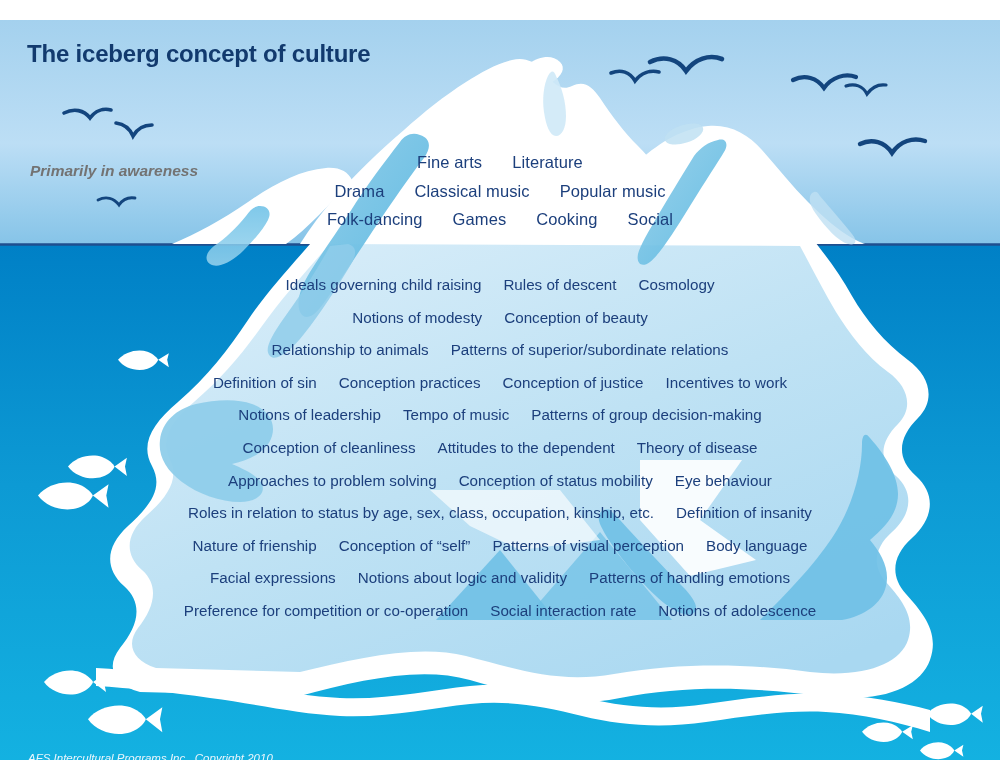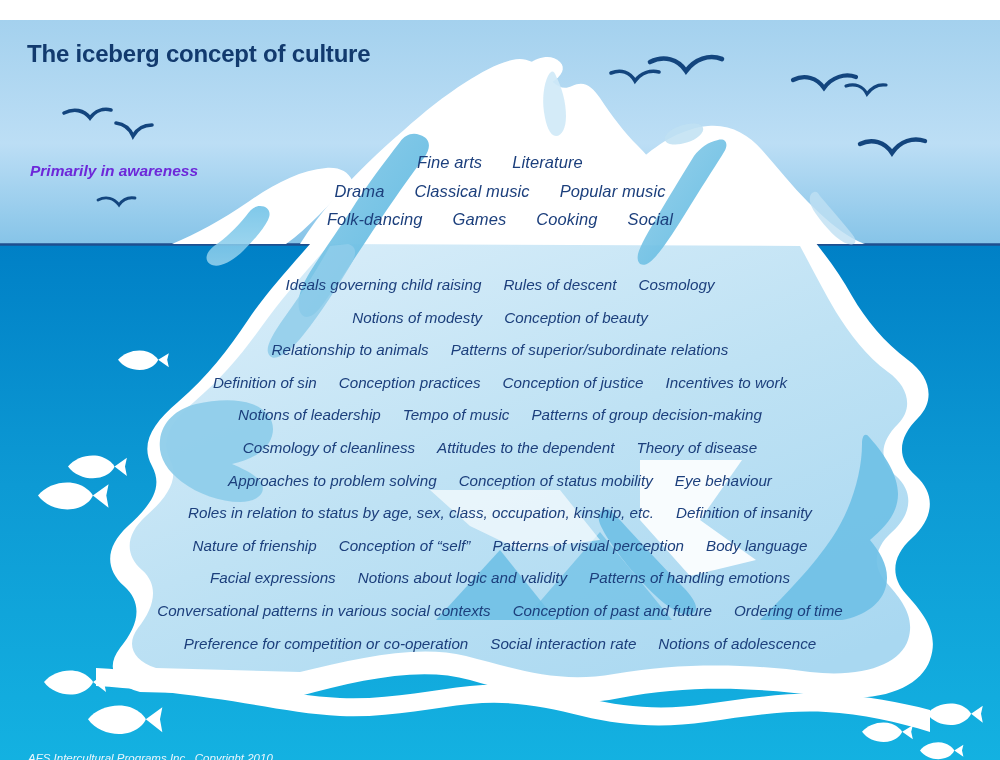--- a/index.html
+++ b/index.html
@@ -40,21 +40,21 @@
     letter-spacing: -0.2px;
     white-space: nowrap;
   }
   #label-aware {
     position: absolute;
     left: 30px;
     top: 142px;
     font-size: 15.5px;
     font-weight: bold;
     font-style: italic;
-    color: #6d28d9;
+    color: #737373;
     white-space: nowrap;
   }
   #label-unaware {
     position: absolute;
     left: 29px;
     top: 257px;
     width: 175px;
     font-size: 15.5px;
     font-weight: bold;
     font-style: italic;
@@ -73,21 +73,20 @@
   }
 
   
   .txt-block {
     position: absolute;
     left: 0;
     width: 1000px;
     text-align: center;
     color: #1c3f7c;
     pointer-events: none;
-    font-style: italic;
   }
   .txt-line {
     white-space: nowrap;
     color: #1c3f7c;
   }
   #above-lines {
     top: 128px;
     font-size: 16.5px;
     line-height: 28.5px;
   }
@@ -352,24 +351,23 @@
         <div class="txt-line"><span>Fine arts</span><span class="gap-l"></span><span>Literature</span></div>
         <div class="txt-line"><span>Drama</span><span class="gap-l"></span><span>Classical music</span><span class="gap-l"></span><span>Popular music</span></div>
         <div class="txt-line"><span>Folk-dancing</span><span class="gap-l"></span><span>Games</span><span class="gap-l"></span><span>Cooking</span><span class="gap-l"></span><span>Social</span></div>
       </div>
     <div id="below-lines" class="txt-block">
         <div class="txt-line"><span>Ideals governing child raising</span><span class="gap-m"></span><span>Rules of descent</span><span class="gap-m"></span><span>Cosmology</span></div>
         <div class="txt-line"><span>Notions of modesty</span><span class="gap-m"></span><span>Conception of beauty</span></div>
         <div class="txt-line"><span>Relationship to animals</span><span class="gap-m"></span><span>Patterns of superior/subordinate relations</span></div>
         <div class="txt-line"><span>Definition of sin</span><span class="gap-m"></span><span>Conception practices</span><span class="gap-m"></span><span>Conception of justice</span><span class="gap-m"></span><span>Incentives to work</span></div>
         <div class="txt-line"><span>Notions of leadership</span><span class="gap-m"></span><span>Tempo of music</span><span class="gap-m"></span><span>Patterns of group decision-making</span></div>
-        <div class="txt-line"><span>Cosmology of cleanliness</span><span class="gap-m"></span><span>Attitudes to the dependent</span><span class="gap-m"></span><span>Theory of disease</span></div>
+        <div class="txt-line"><span>Conception of cleanliness</span><span class="gap-m"></span><span>Attitudes to the dependent</span><span class="gap-m"></span><span>Theory of disease</span></div>
         <div class="txt-line"><span>Approaches to problem solving</span><span class="gap-m"></span><span>Conception of status mobility</span><span class="gap-m"></span><span>Eye behaviour</span></div>
         <div class="txt-line"><span>Roles in relation to status by age, sex, class, occupation, kinship, etc.</span><span class="gap-m"></span><span>Definition of insanity</span></div>
         <div class="txt-line"><span>Nature of frienship</span><span class="gap-m"></span><span>Conception of “self”</span><span class="gap-m"></span><span>Patterns of visual perception</span><span class="gap-m"></span><span>Body language</span></div>
         <div class="txt-line"><span>Facial expressions</span><span class="gap-m"></span><span>Notions about logic and validity</span><span class="gap-m"></span><span>Patterns of handling emotions</span></div>
-        <div class="txt-line"><span>Conversational patterns in various social contexts</span><span class="gap-m"></span><span>Conception of past and future</span><span class="gap-m"></span><span>Ordering of time</span></div>
         <div class="txt-line"><span>Preference for competition or co-operation</span><span class="gap-m"></span><span>Social interaction rate</span><span class="gap-m"></span><span>Notions of adolescence</span></div>
       </div>
 
     <div id="credit">AFS Intercultural Programs Inc., Copyright 2010</div>
   </div>
 </div>
 
 </body></html>

